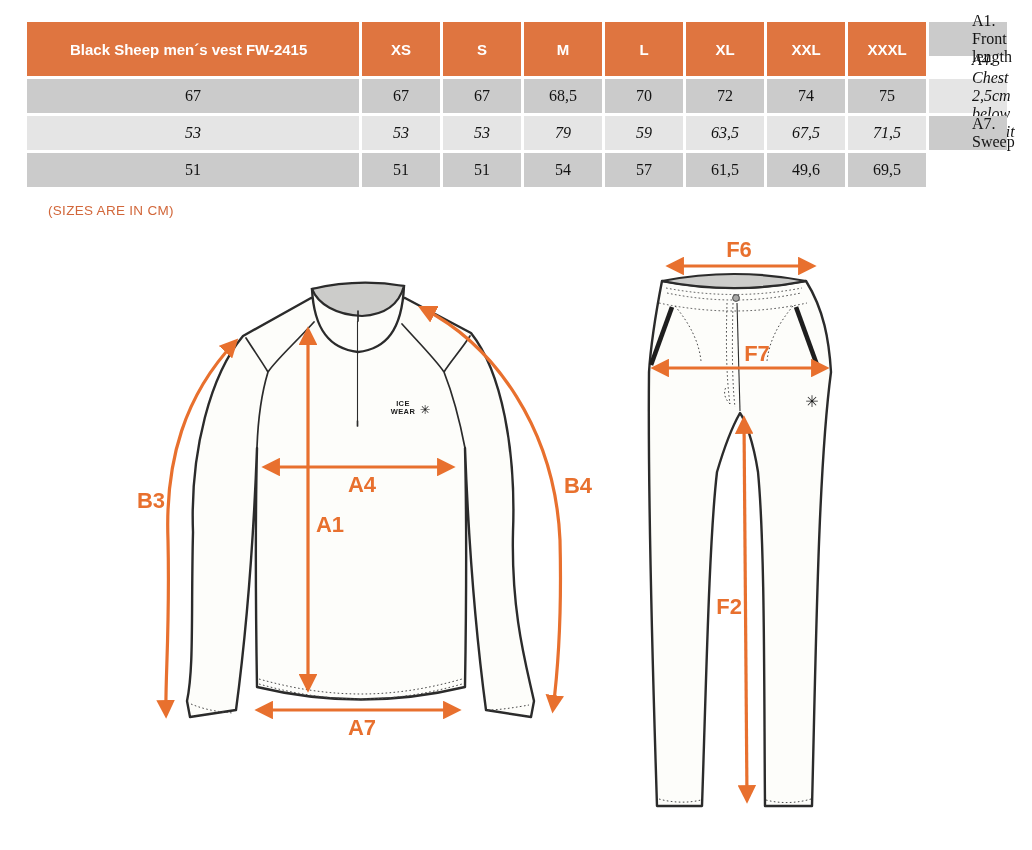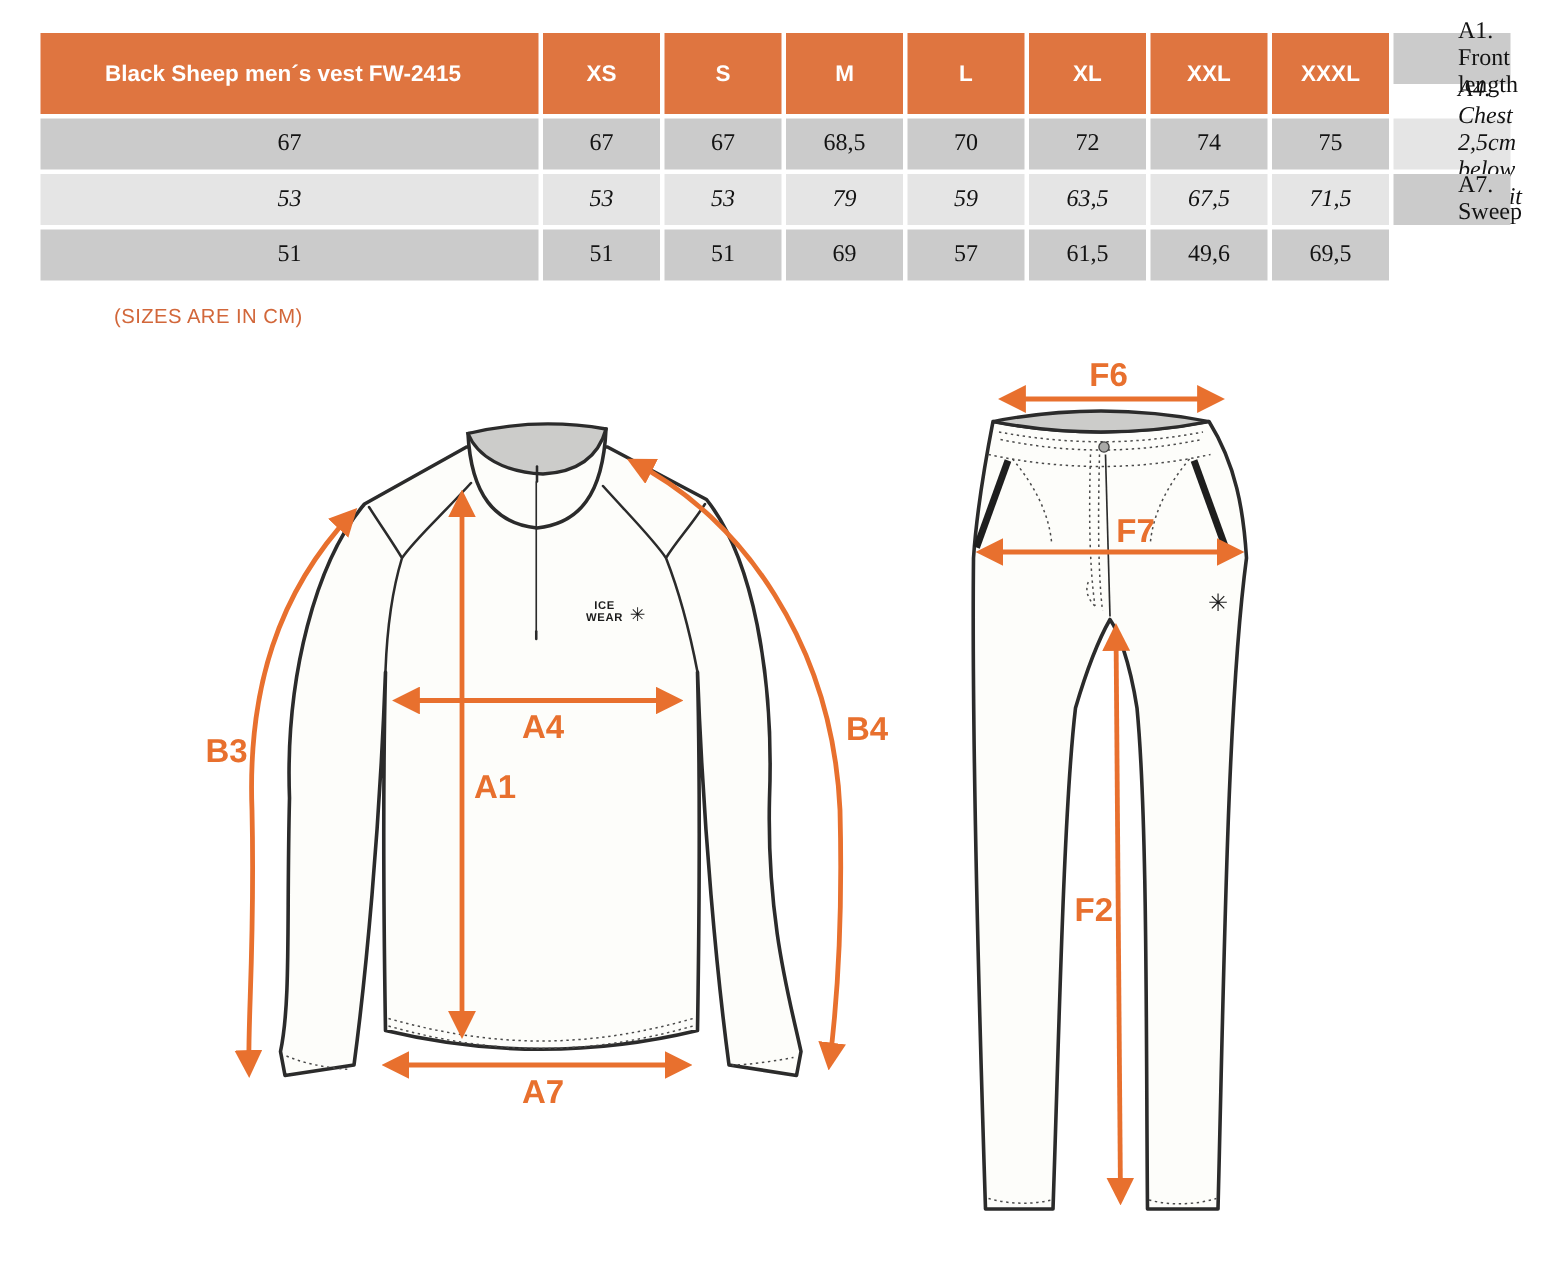--- a/index.html
+++ b/index.html
@@ -11,21 +11,21 @@
        grid-template-columns:332px repeat(8,78px);column-gap:3px;row-gap:3px;
        background:#fff;}
   .c{display:flex;align-items:center;justify-content:center;box-sizing:border-box;}
   .th{background:#df7540;color:#fff;font:700 15px "Liberation Sans",sans-serif;height:54px;}
   .first{justify-content:flex-start;padding-left:43px;}
   .d{font:400 16px "Liberation Serif",serif;color:#131313;height:34px;}
   .g1{background:#cbcbcb;}
   .g2{background:#e5e5e5;font-style:italic;}
 
   
-  .note{position:absolute;left:76px;top:203px;font:400 13.5px "Liberation Sans",sans-serif;
+  .note{position:absolute;left:48px;top:203px;font:400 13.5px "Liberation Sans",sans-serif;
         color:#d2673a;letter-spacing:.3px;}
 
   
   .art{position:absolute;left:0;top:228px;width:1032px;height:622px;}
   .ol{fill:#fdfdfa;stroke:#2b2b2b;stroke-width:2.4;stroke-linejoin:round;}
   .sm{fill:none;stroke:#2b2b2b;stroke-width:1.7;stroke-linecap:round;}
   .thin{fill:none;stroke:#2b2b2b;stroke-width:1.1;}
   .dt{fill:none;stroke:#4a4a4a;stroke-width:1;stroke-dasharray:1.6 2.4;}
   .gry{fill:#ccccca;stroke:#2b2b2b;stroke-width:2.2;}
   .wlt{stroke:#1e1e1e;stroke-width:4.6;stroke-linecap:butt;}
@@ -65,21 +65,21 @@
   <div class="c d g2">79</div>
   <div class="c d g2">59</div>
   <div class="c d g2">63,5</div>
   <div class="c d g2">67,5</div>
   <div class="c d g2">71,5</div>
 
   <div class="c d g1 first">A7. Sweep</div>
   <div class="c d g1">51</div>
   <div class="c d g1">51</div>
   <div class="c d g1">51</div>
-  <div class="c d g1">69</div>
+  <div class="c d g1">54</div>
   <div class="c d g1">57</div>
   <div class="c d g1">61,5</div>
   <div class="c d g1">49,6</div>
   <div class="c d g1">69,5</div>
 </div>
 
 <div class="note">(SIZES ARE IN CM)</div>
 
 <svg class="art" viewBox="0 228 1032 622">
   <defs>

